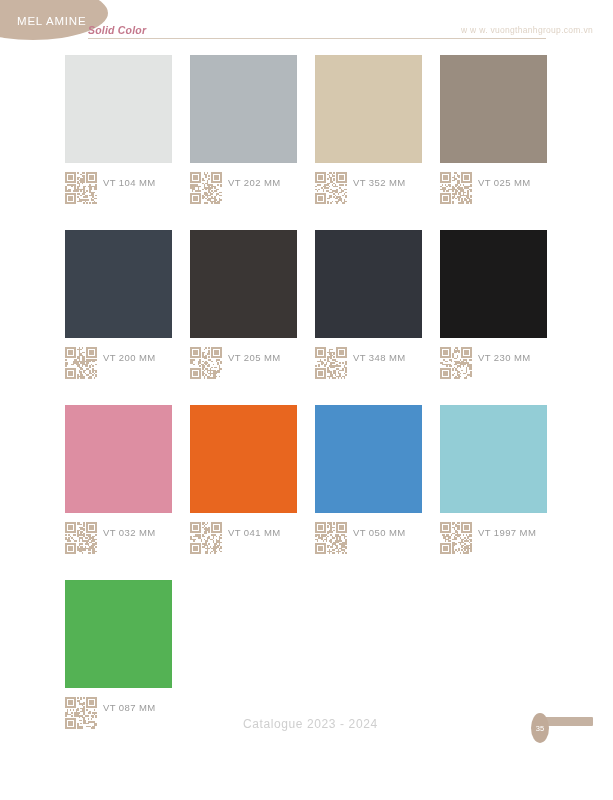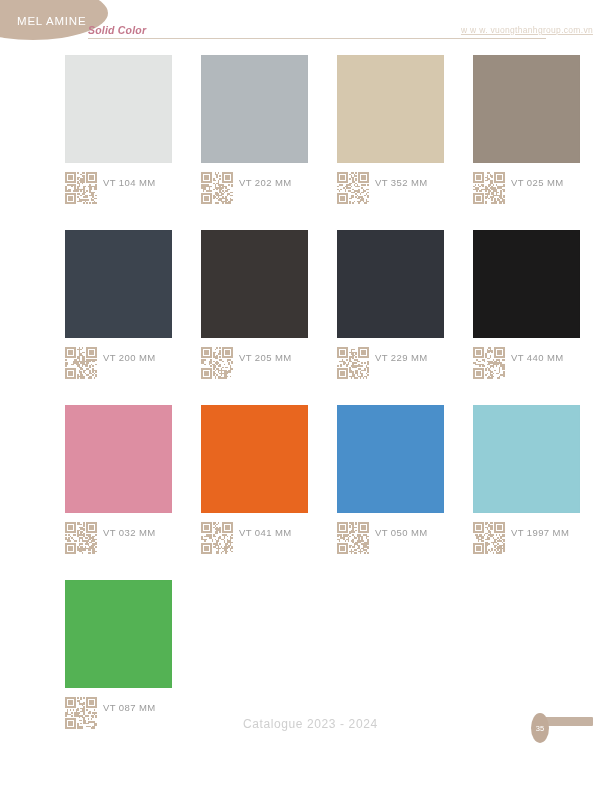--- a/index.html
+++ b/index.html
@@ -53,41 +53,40 @@
     font-family: Liberation Sans, sans-serif;
   }
   .header-url {
     position: absolute;
     right: 20px;
     top: 25px;
     color: #ded2c5;
     font-size: 8.5px;
     letter-spacing: 0.3px;
     white-space: nowrap;
-    text-decoration: underline;
   }
   .header-rule {
     position: absolute;
     left: 88px;
     top: 38px;
     width: 458px;
     height: 1px;
     background: #d8cbbd;
   }
 
   
   .grid {
     position: absolute;
     left: 40px;
     top: 55px;
     width: 533px;
   }
   .row {
     display: flex;
-    gap: 29px;
+    gap: 18px;
     margin-bottom: 20px;
     padding-left: 25px;
   }
   .cell {
     width: 107px;
   }
   .chip {
     width: 107px;
     height: 108px;
     box-shadow: inset 0 0 1px rgba(0,0,0,0.04);
@@ -1758,21 +1757,21 @@
               <rect x="18" y="19" width="1" height="1" fill="#c3ae99"></rect>
               <rect x="19" y="19" width="1" height="1" fill="#c3ae99"></rect>
               <rect x="9" y="20" width="1" height="1" fill="#c3ae99"></rect>
               <rect x="11" y="20" width="1" height="1" fill="#c3ae99"></rect>
               <rect x="12" y="20" width="1" height="1" fill="#c3ae99"></rect>
               <rect x="13" y="20" width="1" height="1" fill="#c3ae99"></rect>
               <rect x="15" y="20" width="1" height="1" fill="#c3ae99"></rect>
               <rect x="17" y="20" width="1" height="1" fill="#c3ae99"></rect>
               <rect x="19" y="20" width="1" height="1" fill="#c3ae99"></rect>
             </svg></div>
-          <div class="code">VT 229 MM</div>
+          <div class="code">VT 348 MM</div>
         </div>
       </div>
       <div class="cell">
         <div class="chip" style="background: rgb(27, 26, 26);"></div>
         <div class="caption">
           <div class="qr"><svg viewBox="0 0 21 21" width="32" height="32" shape-rendering="crispEdges">
               <rect x="0" y="0" width="1" height="1" fill="#c3ae99"></rect>
               <rect x="1" y="0" width="1" height="1" fill="#c3ae99"></rect>
               <rect x="2" y="0" width="1" height="1" fill="#c3ae99"></rect>
               <rect x="3" y="0" width="1" height="1" fill="#c3ae99"></rect>
@@ -1981,21 +1980,21 @@
               <rect x="13" y="19" width="1" height="1" fill="#c3ae99"></rect>
               <rect x="17" y="19" width="1" height="1" fill="#c3ae99"></rect>
               <rect x="20" y="19" width="1" height="1" fill="#c3ae99"></rect>
               <rect x="9" y="20" width="1" height="1" fill="#c3ae99"></rect>
               <rect x="10" y="20" width="1" height="1" fill="#c3ae99"></rect>
               <rect x="11" y="20" width="1" height="1" fill="#c3ae99"></rect>
               <rect x="12" y="20" width="1" height="1" fill="#c3ae99"></rect>
               <rect x="16" y="20" width="1" height="1" fill="#c3ae99"></rect>
               <rect x="17" y="20" width="1" height="1" fill="#c3ae99"></rect>
             </svg></div>
-          <div class="code">VT 440 MM</div>
+          <div class="code">VT 230 MM</div>
         </div>
       </div>
     </div>
     <div class="row">
       <div class="cell">
         <div class="chip" style="background: rgb(221, 142, 162);"></div>
         <div class="caption">
           <div class="qr"><svg viewBox="0 0 21 21" width="32" height="32" shape-rendering="crispEdges">
               <rect x="0" y="0" width="1" height="1" fill="#c3ae99"></rect>
               <rect x="1" y="0" width="1" height="1" fill="#c3ae99"></rect>

